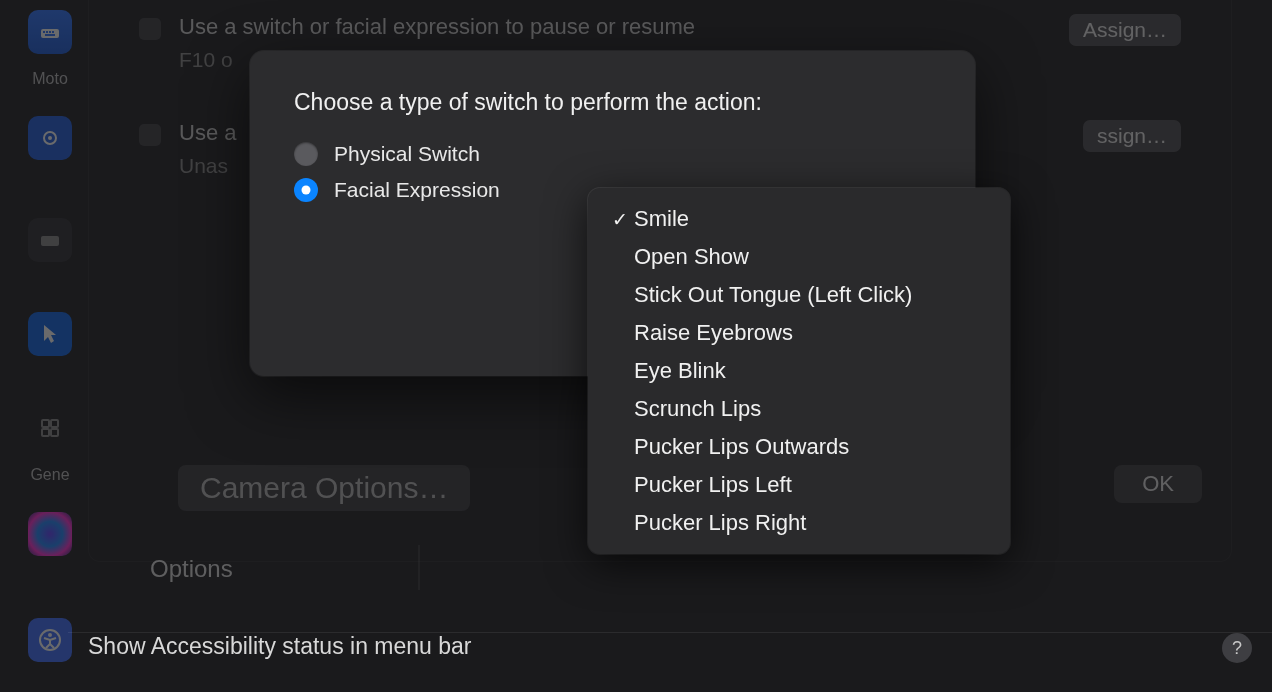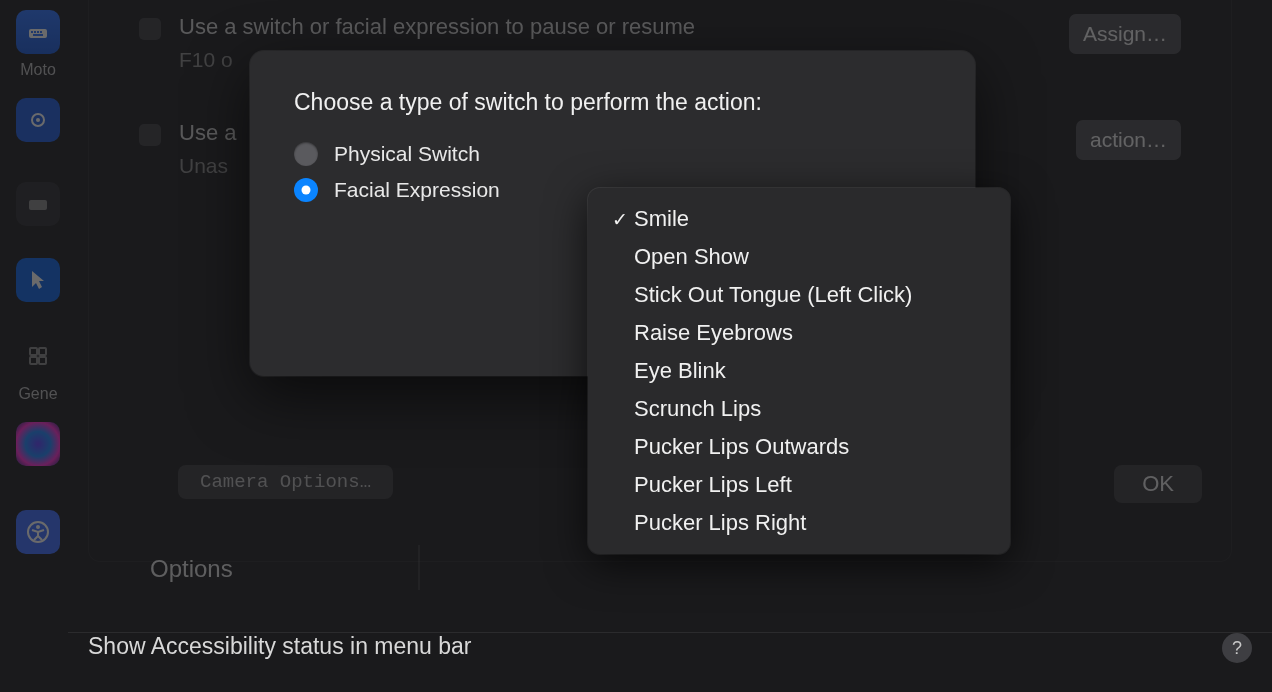--- a/index.html
+++ b/index.html
@@ -8,28 +8,28 @@
     background: #1a1a1c;
     font-family: -apple-system, BlinkMacSystemFont, "Helvetica Neue", Arial, sans-serif;
     color: #e8e8e8;
     position: relative;
     font-size: 21px;
   }
 
   
   .sidebar {
     position: absolute;
-    left: 4px; top: 0;
+    left: 16px; top: 0;
     width: 68px;
     height: 100%;
     padding-top: 10px;
     display: flex;
     flex-direction: column;
     align-items: center;
-    gap: 11px;
+    gap: 20px;
   }
   .sidebar-icon {
     width: 44px; height: 44px;
     border-radius: 10px;
     display: flex;
     align-items: center;
     justify-content: center;
   }
   .sidebar-label {
     color: #b8b8b8;
@@ -84,35 +84,34 @@
   .row-text { flex: 1; }
   .row-title { color: #cfcfcf; font-size: 22px; }
   .row-sub { color: #8a8a8a; font-size: 21px; margin-top: 8px; }
   .assign-btn {
     background: #4a4a4e;
     color: #e8e8e8;
     border-radius: 7px;
     padding: 4px 14px;
     font-size: 21px;
     margin-left: 20px;
-    height: 40px;
+    height: 32px;
     display: flex;
     align-items: center;
   }
 
   .camera-btn {
     position: absolute;
     left: 110px;
     top: 465px;
     background: rgba(100,100,105,0.4);
     color: #b8b8b8;
     border-radius: 8px;
     padding: 6px 22px;
-    font-size: 19px;
-    font-family: Liberation Mono, monospace;
+    font-size: 30px;
   }
   .ok-btn {
     position: absolute;
     right: 70px;
     top: 465px;
     background: rgba(100,100,105,0.4);
     color: #e2e2e2;
     border-radius: 8px;
     padding: 6px 28px;
     font-size: 22px;
@@ -301,21 +300,21 @@
       </div>
       <div class="assign-btn">Assign…</div>
     </div>
 
     <div class="row" style="margin-top:24px">
       <div class="checkbox"></div>
       <div class="row-text">
         <div class="row-title">Use a</div>
         <div class="row-sub">Unas</div>
       </div>
-      <div class="assign-btn" style="position:absolute; right:50px;">action…</div>
+      <div class="assign-btn" style="position:absolute; right:50px;">ssign…</div>
     </div>
   </div>
 
   <div class="camera-btn dim">Camera Options…</div>
   <div class="ok-btn dim">OK</div>
 
   <div class="shortcut-label dim">Options</div>
   <div class="shortcut-sep dim"></div>
 
   <div class="footer-row">

